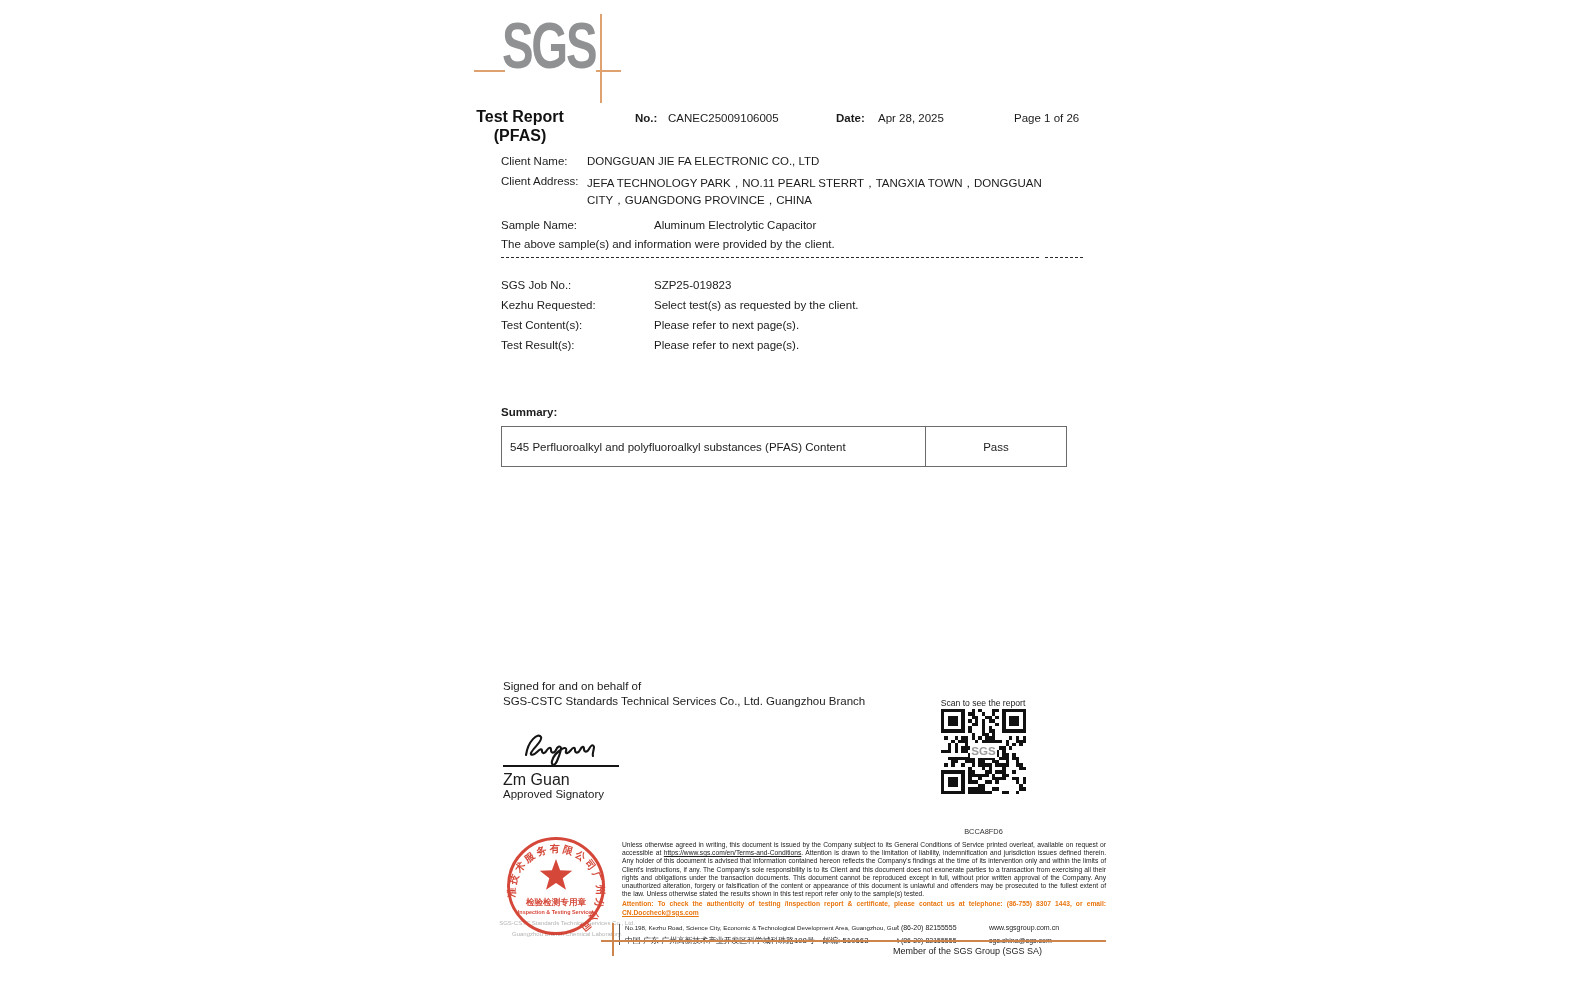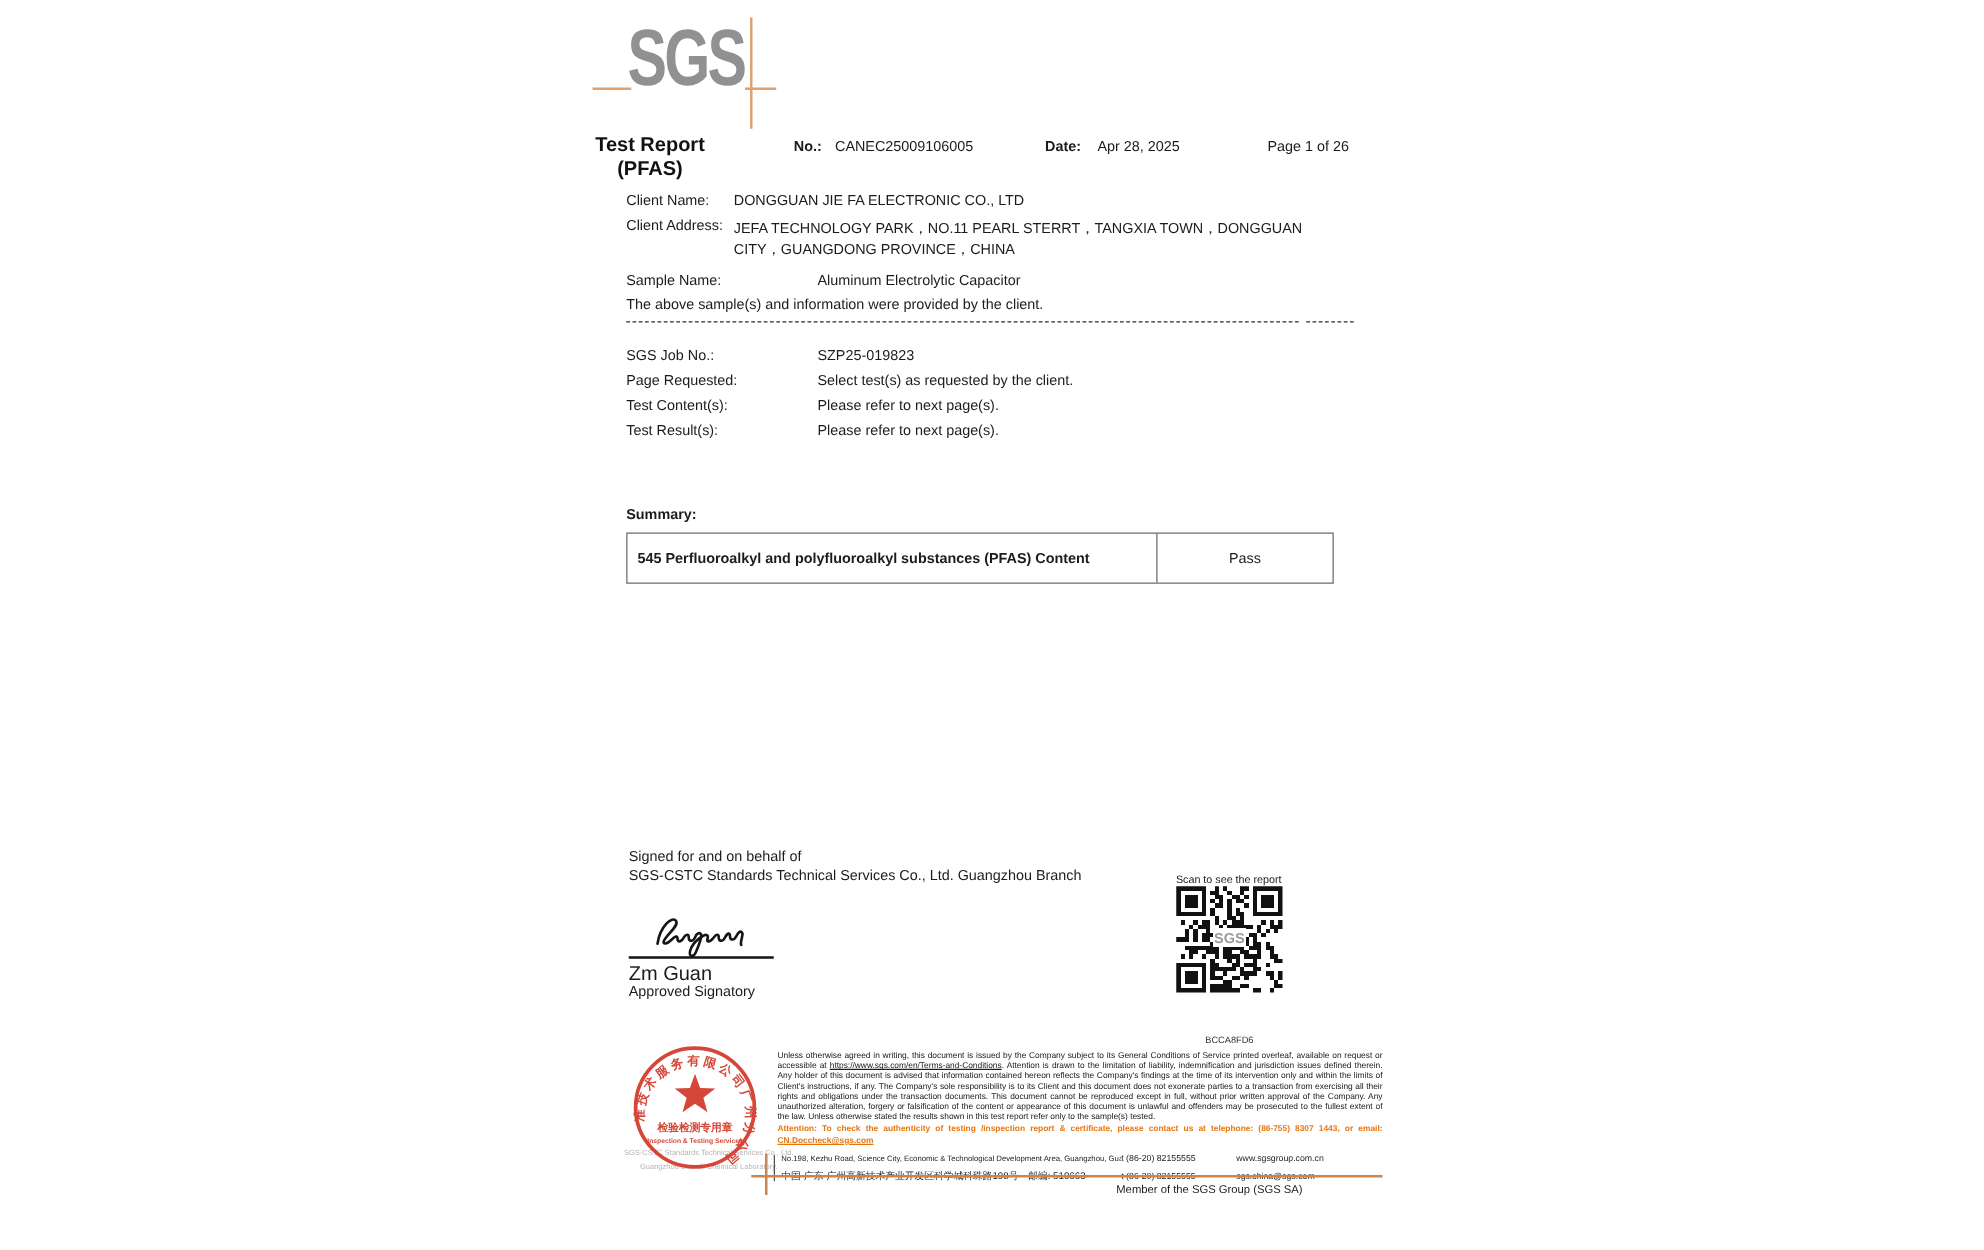--- a/index.html
+++ b/index.html
@@ -23,21 +23,21 @@
   .addr-val{width:478px;line-height:16.5px;}
 
   .dash{border-top:1.6px dashed #2a2a2a;height:0;}
 
   .details{left:501px;top:279px;width:560px;}
   .drow{display:flex;height:19.9px;align-items:flex-start;font-size:11.5px;}
   .dlabel{width:153px;flex:none;}
 
   .summary-h{left:501px;top:406px;font-size:11.5px;font-weight:bold;}
   .sum-table{left:501px;top:426px;width:566px;height:41px;border:1.5px solid #6b6b6b;display:flex;box-sizing:border-box;}
-  .sum-item{flex:1;border-right:1.5px solid #6b6b6b;display:flex;align-items:center;padding-left:8px;font-size:11.5px;font-weight:bold;}
+  .sum-item{flex:1;border-right:1.5px solid #6b6b6b;display:flex;align-items:center;padding-left:8px;font-size:11.5px;}
   .sum-res{width:140px;display:flex;align-items:center;justify-content:center;font-size:11.5px;}
 
   .signed{left:503px;top:679px;font-size:11.5px;line-height:14.5px;}
   .sig-underline{left:503px;top:765px;width:116px;height:2.2px;background:#151515;}
   .sig-name{left:503px;top:771px;font-size:16px;text-align:center;}
   .sig-title{left:503px;top:788px;font-size:11.5px;}
 
   .qr-caption{left:932px;top:698px;width:102px;text-align:center;font-size:8.6px;color:#222;}
   .qr-svg{left:941px;top:709px;}
   .qr-code-label{left:941px;top:795px;width:85px;text-align:center;font-size:7.4px;color:#333;margin-top:32px;}
@@ -90,21 +90,21 @@
 
   <div class="abs dash" style="left:501px;top:257px;width:538px;"></div>
   <div class="abs dash" style="left:1045px;top:257px;width:38px;"></div>
 
   <div class="abs details">
     <div class="drow">
       <span class="dlabel">SGS Job No.:</span>
       <span>SZP25-019823</span>
     </div>
     <div class="drow">
-      <span class="dlabel">Page Requested:</span>
+      <span class="dlabel">Kezhu Requested:</span>
       <span>Select test(s) as requested by the client.</span>
     </div>
     <div class="drow">
       <span class="dlabel">Test Content(s):</span>
       <span>Please refer to next page(s).</span>
     </div>
     <div class="drow">
       <span class="dlabel">Test Result(s):</span>
       <span>Please refer to next page(s).</span>
     </div>

